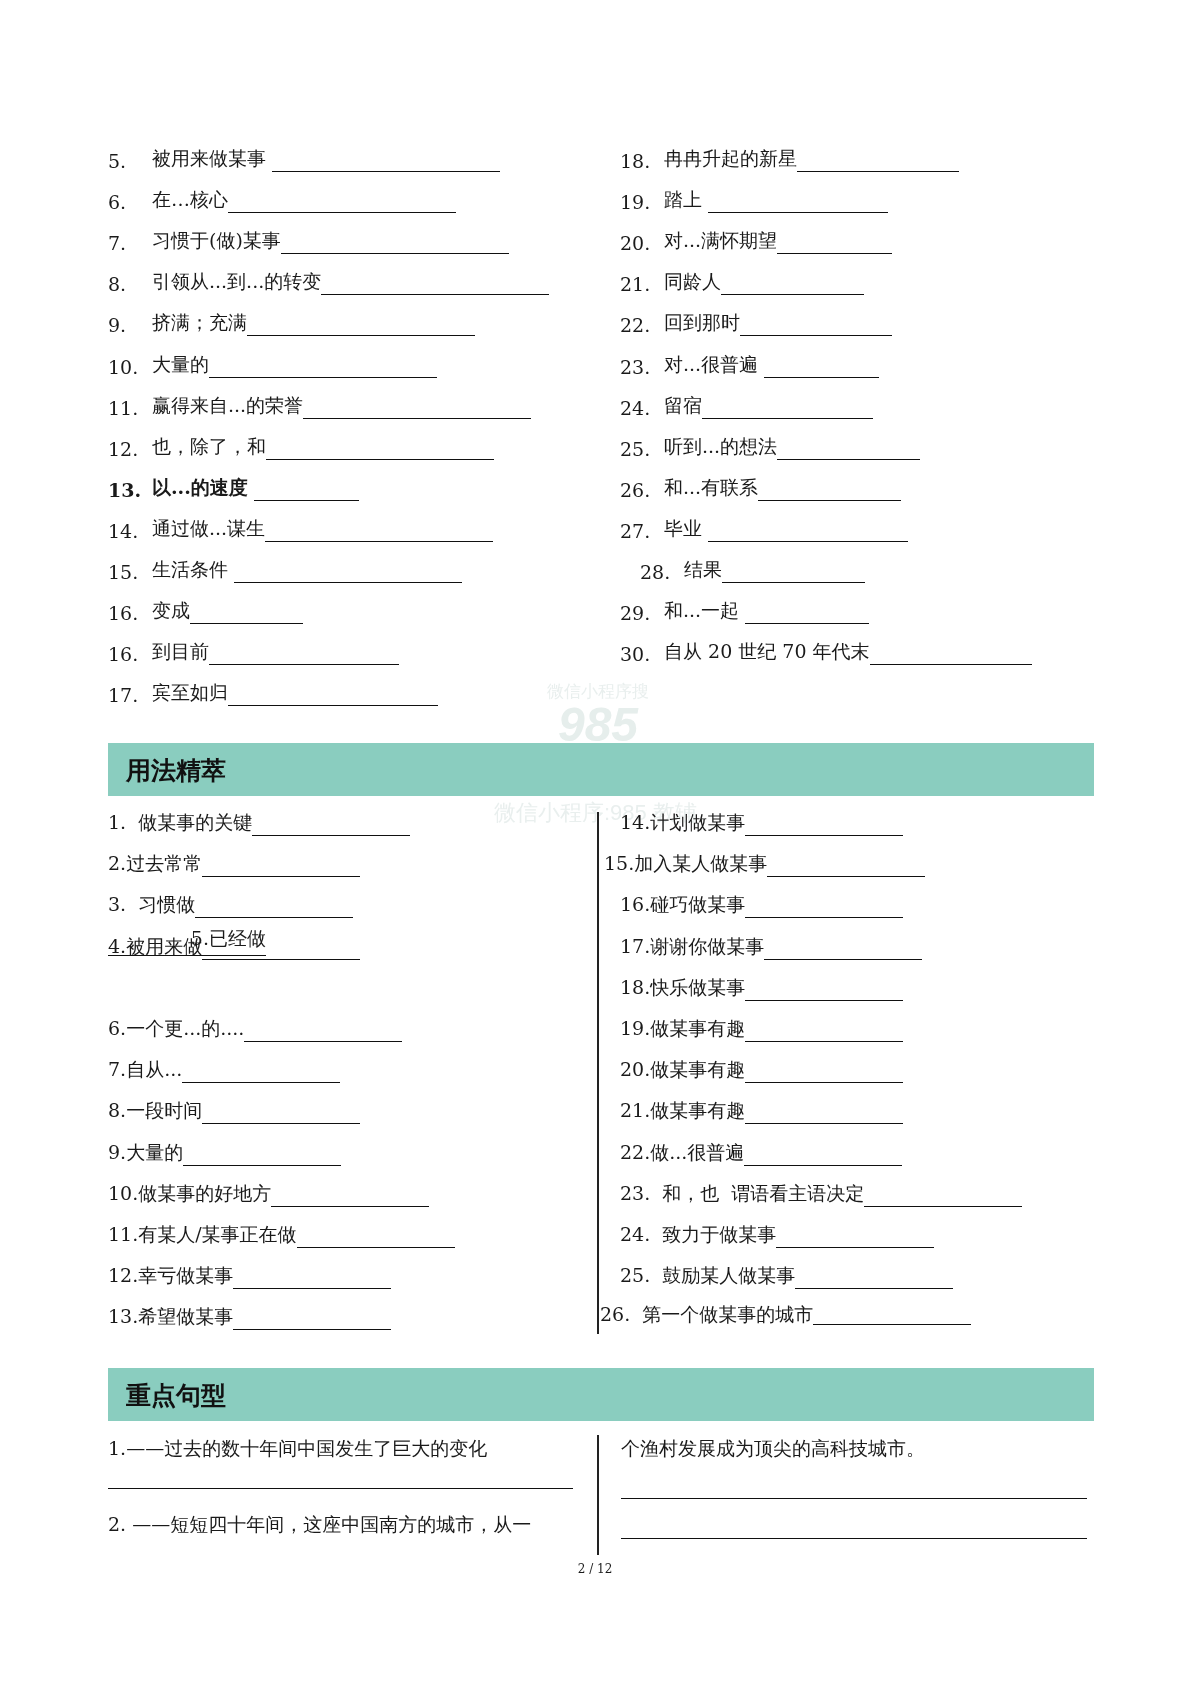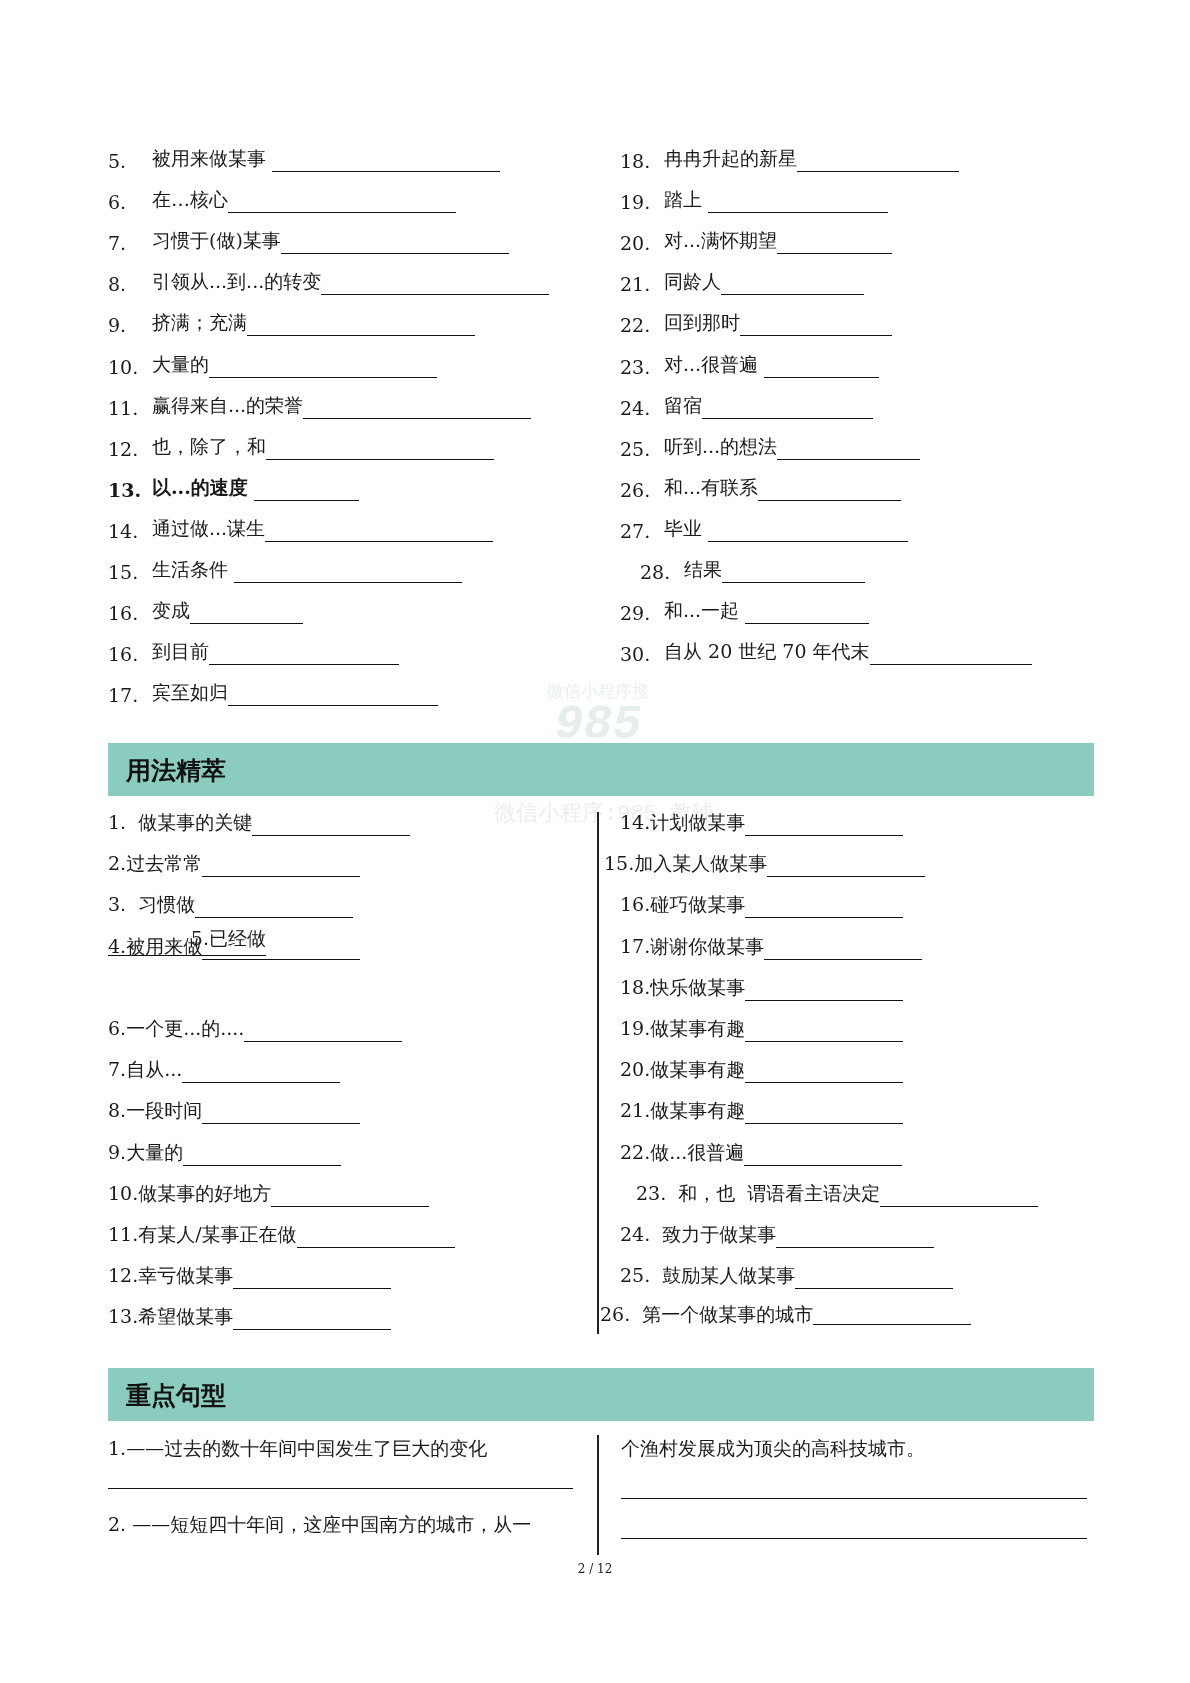--- a/index.html
+++ b/index.html
@@ -6,21 +6,21 @@
   body { width:1190px; height:1683px; position:relative; overflow:hidden;
          font-family:"DejaVu Serif","Liberation Serif",serif; color:#1a1a1a; }
   .row { position:absolute; height:30px; display:flex; align-items:flex-end; font-size:19px; white-space:nowrap; }
   .num { display:inline-block; }
   .blank { display:inline-block; border-bottom:1.6px solid #111; height:18px; }
   .vocab .num { width:44px; }
   .header { position:absolute; left:108px; width:986px; background:#8acdbf; height:53px; }
   .header span { position:absolute; left:18px; top:11px; font-family:"DejaVu Sans","Liberation Sans",sans-serif;
                  font-weight:bold; font-size:25px; color:#111; }
   .vline { position:absolute; width:1.5px; background:#222; }
-  .wm { position:absolute; color:#e9efee; font-family:Liberation Mono, monospace; pointer-events:none; }
+  .wm { position:absolute; color:#e9efee; font-family:Liberation Sans, sans-serif; pointer-events:none; }
   .pageno { position:absolute; left:0; width:1190px; text-align:center; top:1562px; font-size:12px; }
   .sent { position:absolute; font-size:19px; white-space:nowrap; }
   .longline { position:absolute; border-bottom:1.6px solid #111; }
 </style>
 </head>
 <body>
 
 <div class="wm" style="left:528px;top:680px;width:140px;text-align:center;">
   <div style="font-size:17px;">微信小程序搜</div>
   <div style="font-size:48px;font-weight:bold;font-style:italic;line-height:44px;color:#e6eeec;">985</div>
@@ -256,21 +256,21 @@
     </div>
     <div class="row" style="left: 620px; top: 1094.4px;">
       <span style="white-space: pre;">21.做某事有趣</span>
       <span class="blank" style="width: 158px;"></span>
     </div>
     <div class="row" style="left: 620px; top: 1135.6px;">
       <span style="white-space: pre;">22.做...很普遍</span>
       <span class="blank" style="width: 158px;"></span>
     </div>
     <div class="row" style="left: 620px; top: 1176.8px;">
-      <span style="white-space: pre; margin-left: 16px;">23.  和，也  谓语看主语决定</span>
+      <span style="white-space: pre;">23.  和，也  谓语看主语决定</span>
       <span class="blank" style="width: 158px;"></span>
     </div>
     <div class="row" style="left: 620px; top: 1218px;">
       <span style="white-space: pre;">24.  致力于做某事</span>
       <span class="blank" style="width: 158px;"></span>
     </div>
     <div class="row" style="left: 620px; top: 1259.2px;">
       <span style="white-space: pre;">25.  鼓励某人做某事</span>
       <span class="blank" style="width: 158px;"></span>
     </div>

